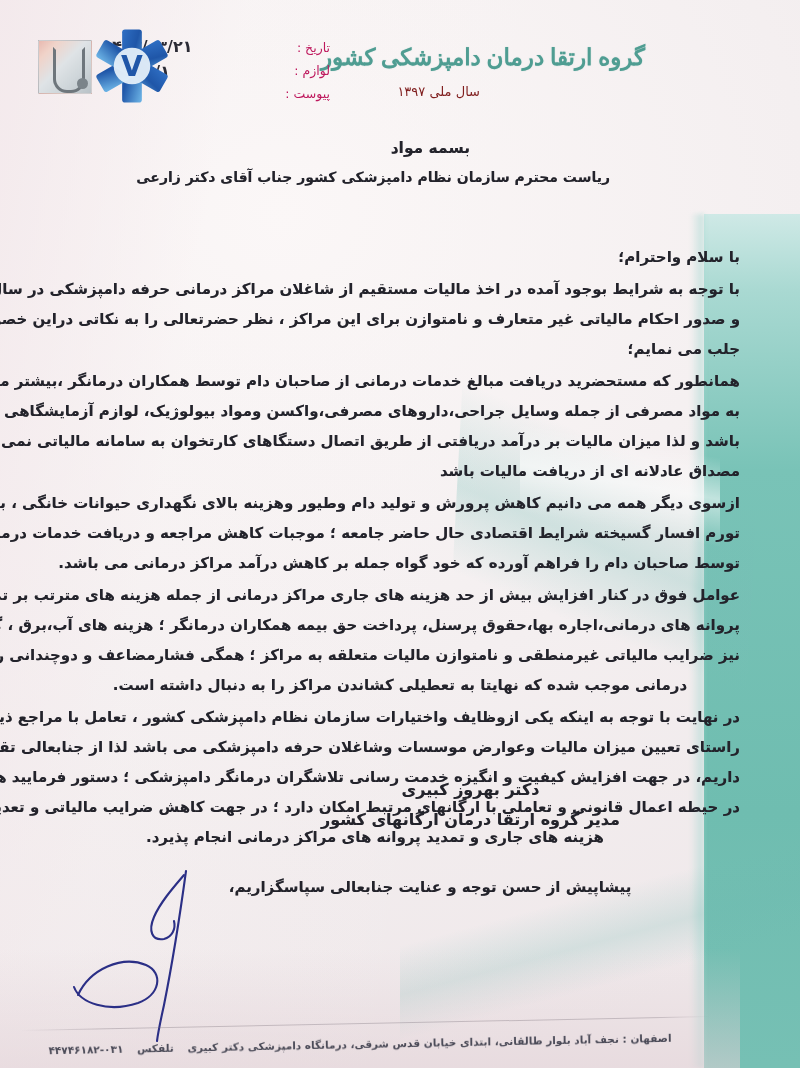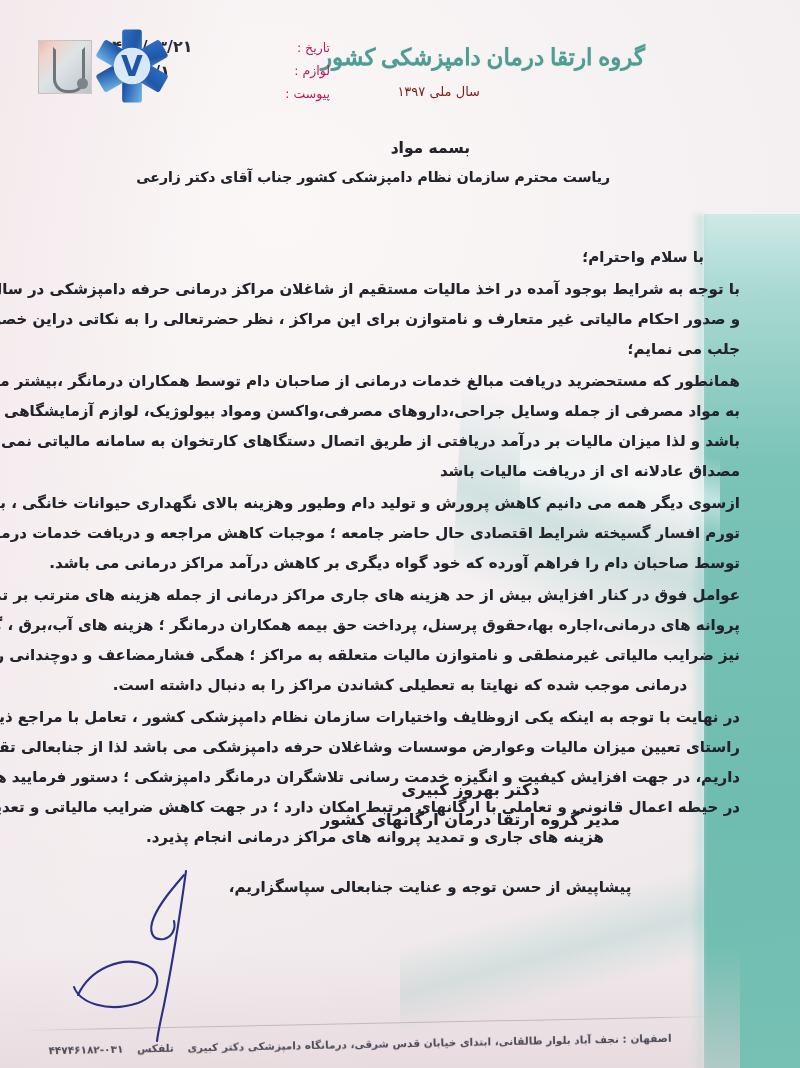--- a/index.html
+++ b/index.html
@@ -195,34 +195,34 @@
       <div class="scope"></div>
       <div class="scope-bell"></div>
     </div>
   </div>
 
   <div class="doc-body">
 
     <div class="line basmala">بسمه مواد</div>
     <div class="line salutation">ریاست محترم سازمان نظام دامپزشکی کشور جناب آقای دکتر زارعی</div>
 
-    <div class="line p-line ta-r" style="top:118px;padding-right:96px;">با سلام واحترام؛</div>
+    <div class="line p-line ta-r" style="top:118px;padding-right:60px;">با سلام واحترام؛</div>
 
     <div class="line p-line ta-j" style="top:150px;">با توجه به شرایط بوجود آمده در اخذ مالیات مستقیم از شاغلان مراکز درمانی حرفه دامپزشکی در سال اخیر</div>
     <div class="line p-line ta-j" style="top:180px;">و صدور احکام مالیاتی غیر متعارف و نامتوازن برای این مراکز ، نظر حضرتعالی را به نکاتی دراین خصوص</div>
     <div class="line p-line ta-r" style="top:210px;">جلب می نمایم؛</div>
 
     <div class="line p-line ta-j" style="top:242px;">همانطور که مستحضرید دریافت مبالغ خدمات درمانی از صاحبان دام  توسط همکاران درمانگر ،بیشتر مربوط</div>
     <div class="line p-line ta-j" style="top:272px;">به مواد مصرفی از جمله وسایل جراحی،داروهای مصرفی،واکسن ومواد بیولوژیک، لوازم آزمایشگاهی و... می</div>
     <div class="line p-line ta-j" style="top:302px;">باشد و لذا میزان مالیات بر درآمد دریافتی از طریق  اتصال دستگاهای کارتخوان به سامانه مالیاتی نمی‌تواند</div>
     <div class="line p-line ta-r" style="top:332px;">مصداق عادلانه ای از دریافت مالیات باشد</div>
 
     <div class="line p-line ta-j" style="top:364px;">ازسوی دیگر همه می دانیم  کاهش پرورش و تولید دام وطیور وهزینه بالای نگهداری حیوانات خانگی ، بدلیل</div>
     <div class="line p-line ta-j" style="top:394px;">تورم افسار گسیخته شرایط اقتصادی حال حاضر جامعه ؛ موجبات  کاهش مراجعه و دریافت خدمات درمانی</div>
-    <div class="line p-line ta-c" style="top:424px;">توسط صاحبان دام را فراهم آورده که خود گواه دیگری بر کاهش درآمد مراکز درمانی می باشد.</div>
+    <div class="line p-line ta-c" style="top:424px;">توسط صاحبان دام را فراهم آورده که خود گواه جمله بر کاهش درآمد مراکز درمانی می باشد.</div>
 
     <div class="line p-line ta-j" style="top:456px;">عوامل فوق در کنار افزایش بیش از حد هزینه های جاری مراکز درمانی از جمله هزینه های مترتب بر تمدید</div>
     <div class="line p-line ta-j" style="top:486px;">پروانه های درمانی،اجاره بها،حقوق پرسنل، پرداخت حق بیمه همکاران درمانگر ؛ هزینه های آب،برق ، گاز و</div>
     <div class="line p-line ta-j" style="top:516px;">نیز ضرایب مالیاتی غیرمنطقی و نامتوازن مالیات متعلقه به مراکز ؛ همگی فشارمضاعف و دوچندانی را به مراکز</div>
     <div class="line p-line ta-c" style="top:546px;">درمانی  موجب شده که نهایتا به تعطیلی کشاندن مراکز  را  به دنبال داشته است.</div>
 
     <div class="line p-line ta-j" style="top:578px;">در نهایت با توجه به اینکه یکی ازوظایف واختیارات سازمان نظام دامپزشکی کشور ، تعامل با مراجع ذیربط در</div>
     <div class="line p-line ta-j" style="top:608px;">راستای تعیین میزان مالیات وعوارض موسسات وشاغلان حرفه دامپزشکی می باشد لذا از جنابعالی تقاضا</div>
     <div class="line p-line ta-j" style="top:638px;">داریم، در جهت افزایش کیفیت و انگیزه خدمت رسانی تلاشگران درمانگر دامپزشکی ؛ دستور فرمایید هر آنچه</div>
     <div class="line p-line ta-j" style="top:668px;">در حیطه اعمال قانونی و تعاملی با ارگانهای مرتبط امکان دارد ؛  در جهت کاهش ضرایب مالیاتی  و تعدیل</div>

